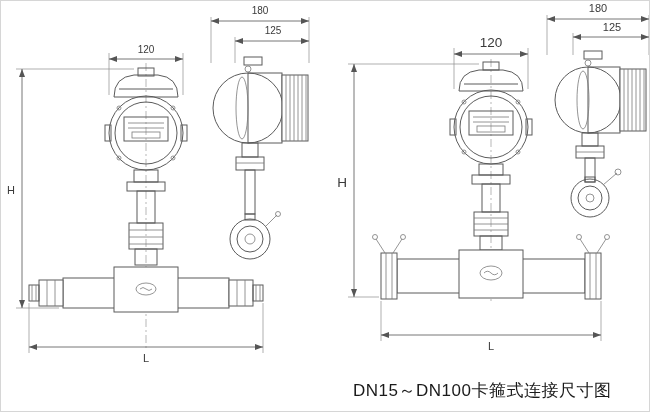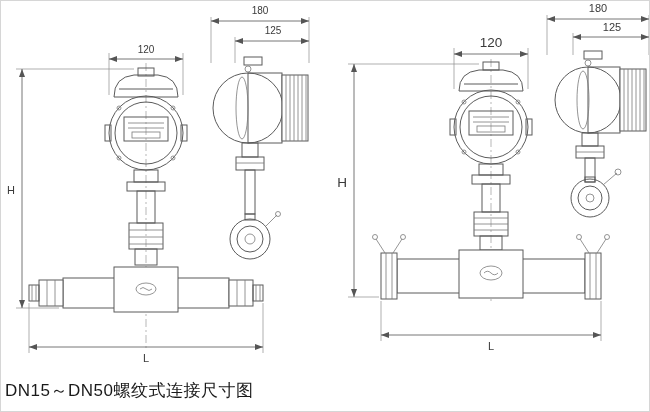--- a/index.html
+++ b/index.html
@@ -228,15 +228,15 @@
     <rect class="ln" x="584" y="157" width="10" height="24"></rect>
     <rect class="ln" x="584" y="176" width="10" height="5"></rect>
     <circle class="ln" cx="589" cy="197" r="19"></circle>
     <circle class="ln" cx="589" cy="197" r="12"></circle>
     <circle class="thin" cx="589" cy="197" r="4"></circle>
     <line class="thin" x1="602" y1="184" x2="616" y2="172"></line>
     <circle class="thin" cx="617" cy="171" r="3"></circle>
   </g>
 </svg>
 
-<div class="caption caption-left">DN15～DN50螺纹式连接尺寸图</div>
+<div class="caption caption-right">DN15～DN100卡箍式连接尺寸图</div>
 
 </div>
 
 </body></html>

